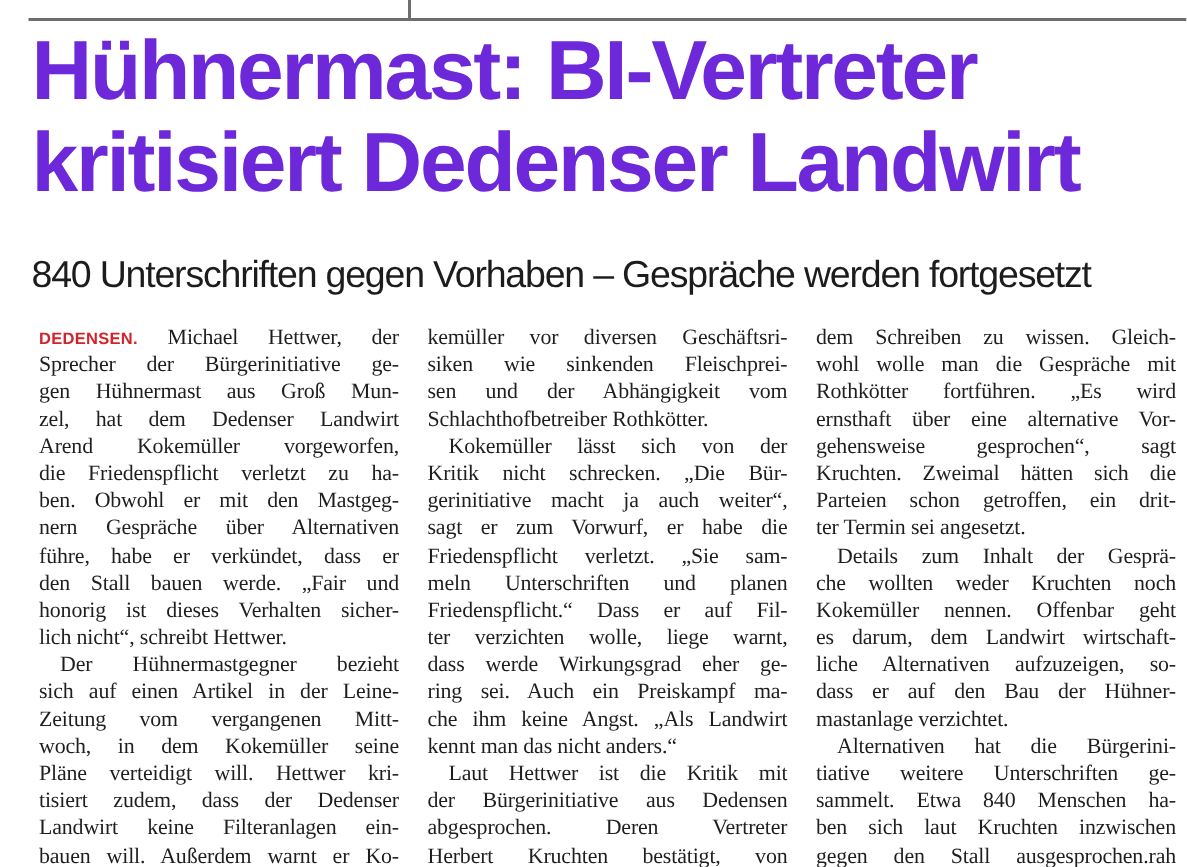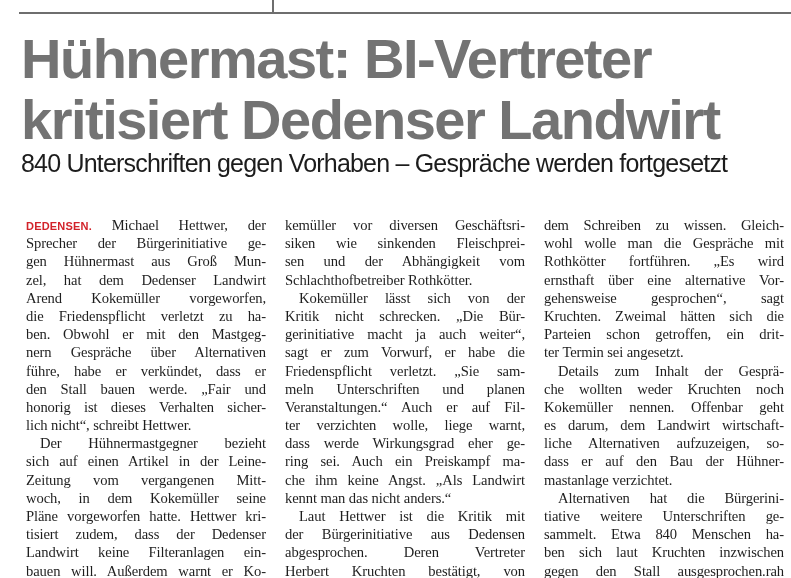--- a/index.html
+++ b/index.html
@@ -12,30 +12,30 @@
   }
   .top-rule {
     position: absolute; left: 19px; top: 12px;
     width: 772px; height: 2px; background: #6e6e6e;
   }
   .top-tick {
     position: absolute; left: 272px; top: 0;
     width: 2px; height: 13px; background: #6e6e6e;
   }
   .headline {
-    position: absolute; left: 21px; top: 28px;
+    position: absolute; left: 21px; top: 16px;
     font-family: "Liberation Sans", sans-serif;
     font-weight: 700;
     font-size: 56px; line-height: 61px;
     letter-spacing: -1.5px;
-    color: #737373;
+    color: #6d28d9;
     white-space: nowrap;
   }
   .subheadline {
-    position: absolute; left: 21px; top: 148px;
+    position: absolute; left: 21px; top: 168px;
     font-family: "Liberation Sans", sans-serif;
     font-weight: 400;
     font-size: 25px; line-height: 30px;
     letter-spacing: -0.8px;
     color: #1c1c1c;
     white-space: nowrap;
   }
   .columns {
     position: absolute; left: 26px; top: 216px;
     display: flex; gap: 19px;
@@ -88,41 +88,41 @@
         <div class="line jfull">führe, habe er verkündet, dass er</div>
         <div class="line jfull">den Stall bauen werde. „Fair und</div>
         <div class="line jfull">honorig ist dieses Verhalten sicher-</div>
         <div class="line">lich nicht“, schreibt Hettwer.</div>
       </div>
       <div class="para">
         <div class="line jfull indent">Der Hühnermastgegner bezieht</div>
         <div class="line jfull">sich auf einen Artikel in der Leine-</div>
         <div class="line jfull">Zeitung vom vergangenen Mitt-</div>
         <div class="line jfull">woch, in dem Kokemüller seine</div>
-        <div class="line jfull">Pläne vorgeworfen hatte. Hettwer kri-</div>
+        <div class="line jfull">Pläne verteidigt will. Hettwer kri-</div>
         <div class="line jfull">tisiert zudem, dass der Dedenser</div>
         <div class="line jfull">Landwirt keine Filteranlagen ein-</div>
         <div class="line jfull">bauen will. Außerdem warnt er Ko-</div>
       </div>
     </div>
     <div class="column">
       <div class="para">
         <div class="line jfull">kemüller vor diversen Geschäftsri-</div>
         <div class="line jfull">siken wie sinkenden Fleischprei-</div>
         <div class="line jfull">sen und der Abhängigkeit vom</div>
         <div class="line">Schlachthofbetreiber Rothkötter.</div>
       </div>
       <div class="para">
         <div class="line jfull indent">Kokemüller lässt sich von der</div>
         <div class="line jfull">Kritik nicht schrecken. „Die Bür-</div>
         <div class="line jfull">gerinitiative macht ja auch weiter“,</div>
         <div class="line jfull">sagt er zum Vorwurf, er habe die</div>
         <div class="line jfull">Friedenspflicht verletzt. „Sie sam-</div>
         <div class="line jfull">meln Unterschriften und planen</div>
-        <div class="line jfull">Veranstaltungen.“ Auch er auf Fil-</div>
+        <div class="line jfull">Friedenspflicht.“ Dass er auf Fil-</div>
         <div class="line jfull">ter verzichten wolle, liege warnt,</div>
         <div class="line jfull">dass werde Wirkungsgrad eher ge-</div>
         <div class="line jfull">ring sei. Auch ein Preiskampf ma-</div>
         <div class="line jfull">che ihm keine Angst. „Als Landwirt</div>
         <div class="line">kennt man das nicht anders.“</div>
       </div>
       <div class="para">
         <div class="line jfull indent">Laut Hettwer ist die Kritik mit</div>
         <div class="line jfull">der Bürgerinitiative aus Dedensen</div>
         <div class="line jfull">abgesprochen. Deren Vertreter</div>

